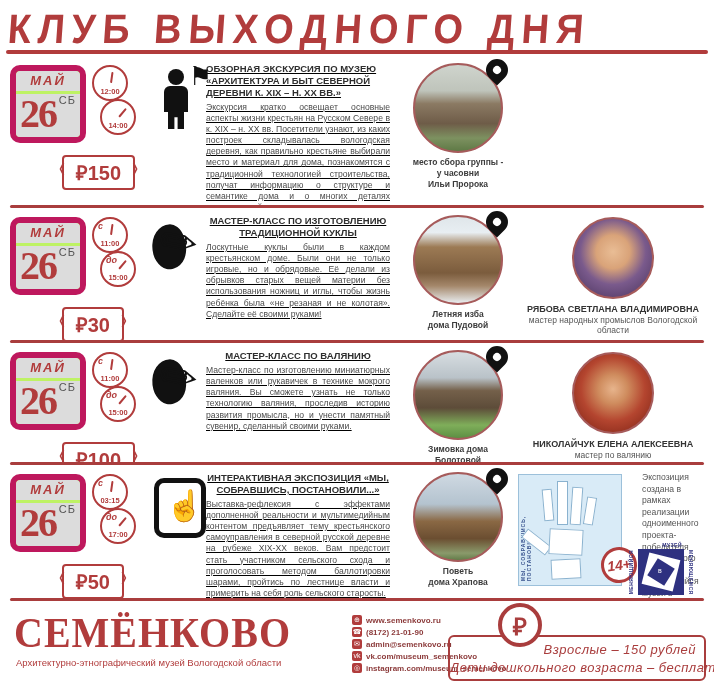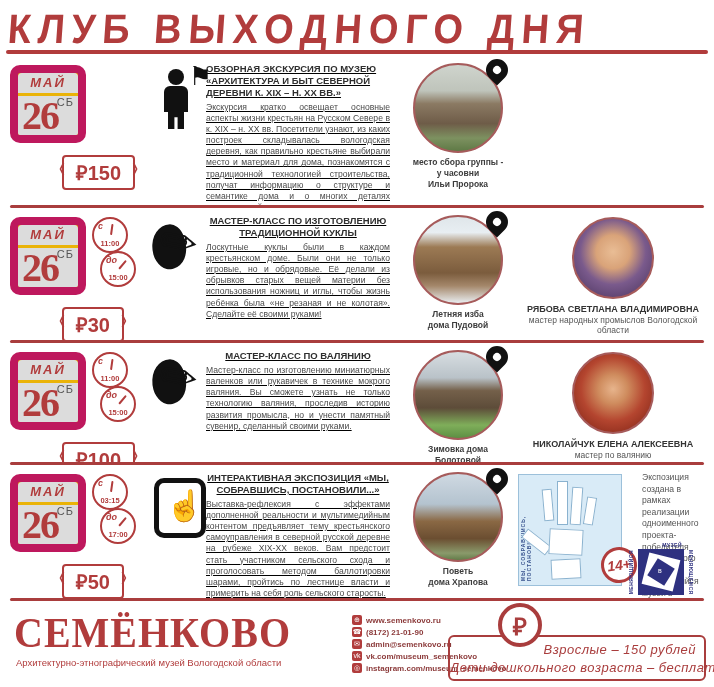--- a/index.html
+++ b/index.html
@@ -19,21 +19,21 @@
   .row { display:flex; position:relative; padding:7px 4px 0 10px; overflow:hidden; }
   .r1 { height:149px; } .r2 { height:132px; } .r3 { height:119px; } .r4 { height:133px; }
   .sep { height:3px; background:#a93d3d; margin:0 10px; border-radius:2px; }
 
   .col-left { width:196px; flex-shrink:0; position:relative; }
   .col-mid  { width:190px; flex-shrink:0; padding-right:6px;text-decoration:underline; }
   .col-right{ flex:1; display:flex; padding-left:4px; }
 
   
   .calendar { position:absolute; left:0; top:2px; width:76px; height:78px;
-    border:8px solid #be185d; border-radius:10px; background:#eab308; overflow:hidden; }
+    border:6px solid #be185d; border-radius:10px; background:#bef264; overflow:hidden; }
   .cal-month { height:20px; background:#dcdcdc; border-radius:4px 4px 0 0; margin-bottom:3px;
     color:#b13c3c; font-size:13px; font-style:italic; letter-spacing:2px; text-align:center; line-height:20px; font-weight:bold; }
   .cal-body { height:45px; background:#dcdcdc; border-radius:0 0 4px 4px; position:relative; }
   .cal-weekday { position:absolute; top:0px; right:4px; font-size:11px; color:#555; letter-spacing:1px; }
   .cal-day { position:absolute; left:4px; top:-4px; font-size:40px; color:#b13c3c;
     font-family:"Liberation Serif", serif; font-weight:bold; letter-spacing:-2px; }
 
   
   .clocks { position:absolute; left:82px; top:2px; width:44px; }
   .clock { width:36px; height:36px; border:2px solid #b13c3c; border-radius:50%;
@@ -146,20 +146,32 @@
 
   <div class="row r1">
     <div class="col-left">
       <div class="calendar">
         <div class="cal-month">МАЙ</div>
         <div class="cal-body">
           <div class="cal-weekday">СБ</div>
           <div class="cal-day">26</div>
         </div>
       </div>
+      <div class="clocks">
+        <div class="clock c1">
+          <span class="clock-prefix"></span>
+          <span class="clock-hand"></span>
+          <span class="clock-time">12:00</span>
+        </div>
+        <div class="clock c2">
+          <span class="clock-prefix"></span>
+          <span class="clock-hand"></span>
+          <span class="clock-time">14:00</span>
+        </div>
+      </div>
       <div class="price-tag">
         <span class="price-val">₽150</span>
       </div>
       <div class="cat-icon icon-guide">
         <span class="flag-glyph">⚑</span>
         <span class="guide-head"></span>
         <span class="guide-body"></span>
         <span class="guide-legs"></span>
       </div>
     </div>

